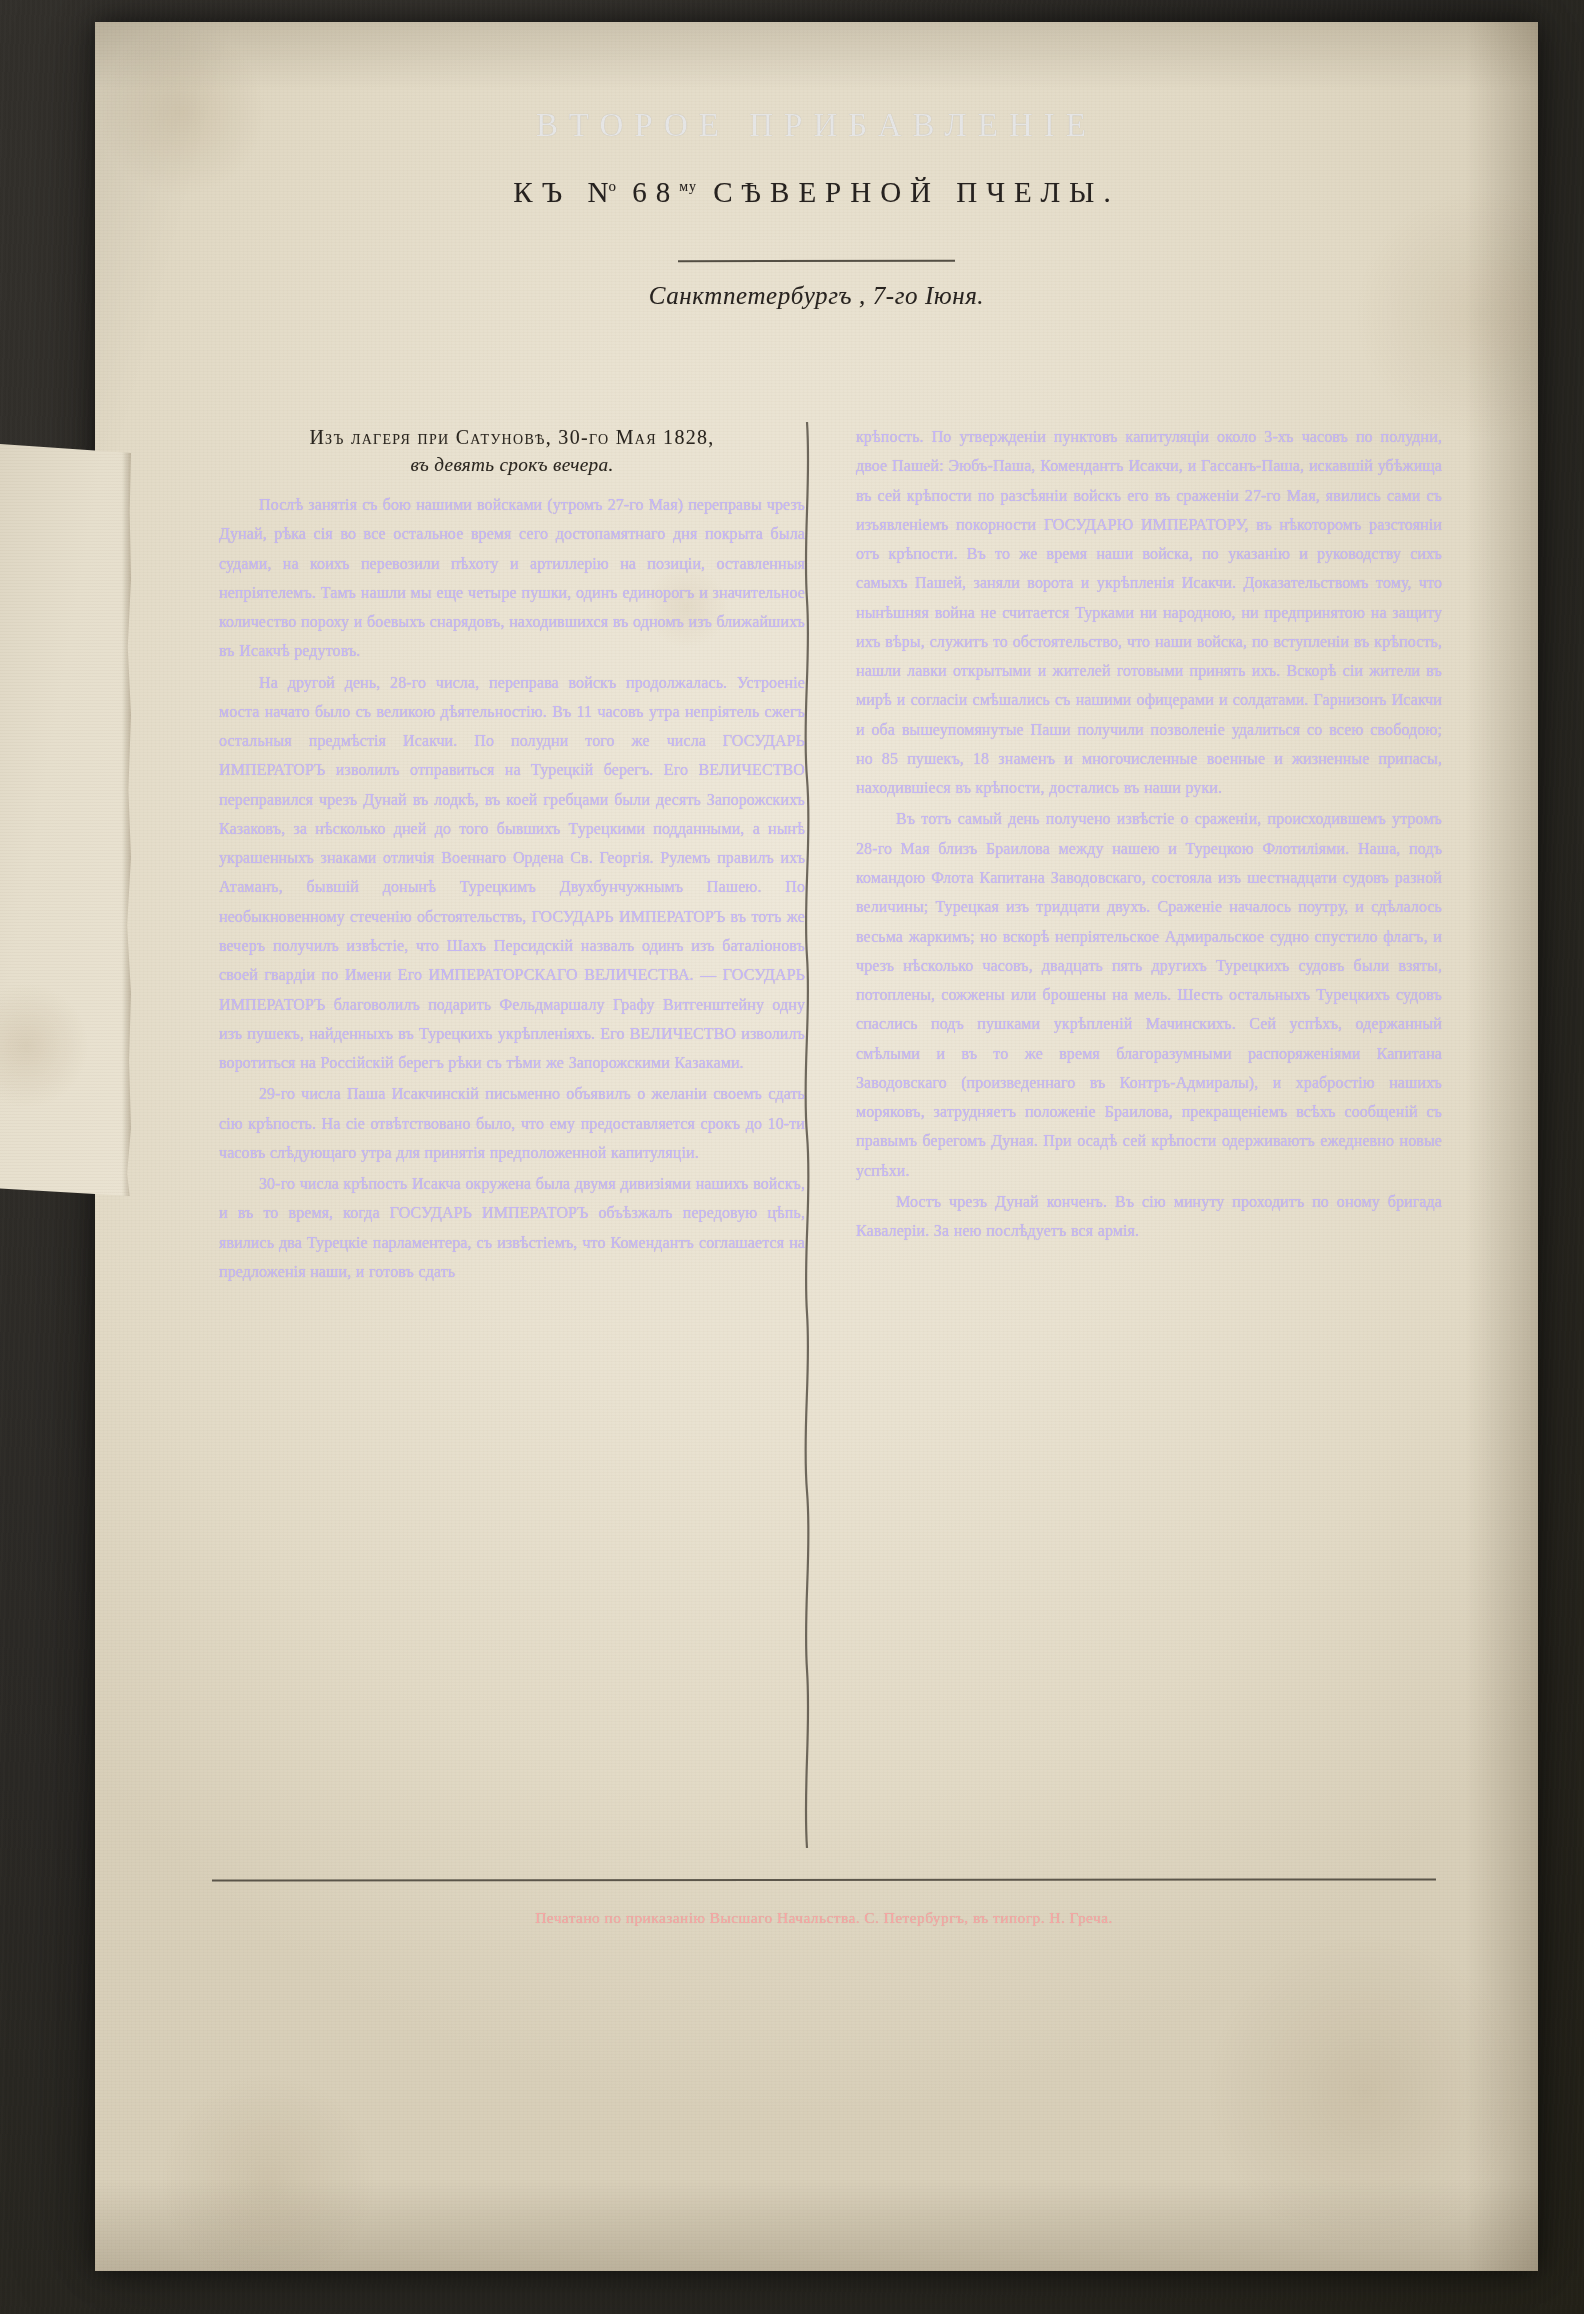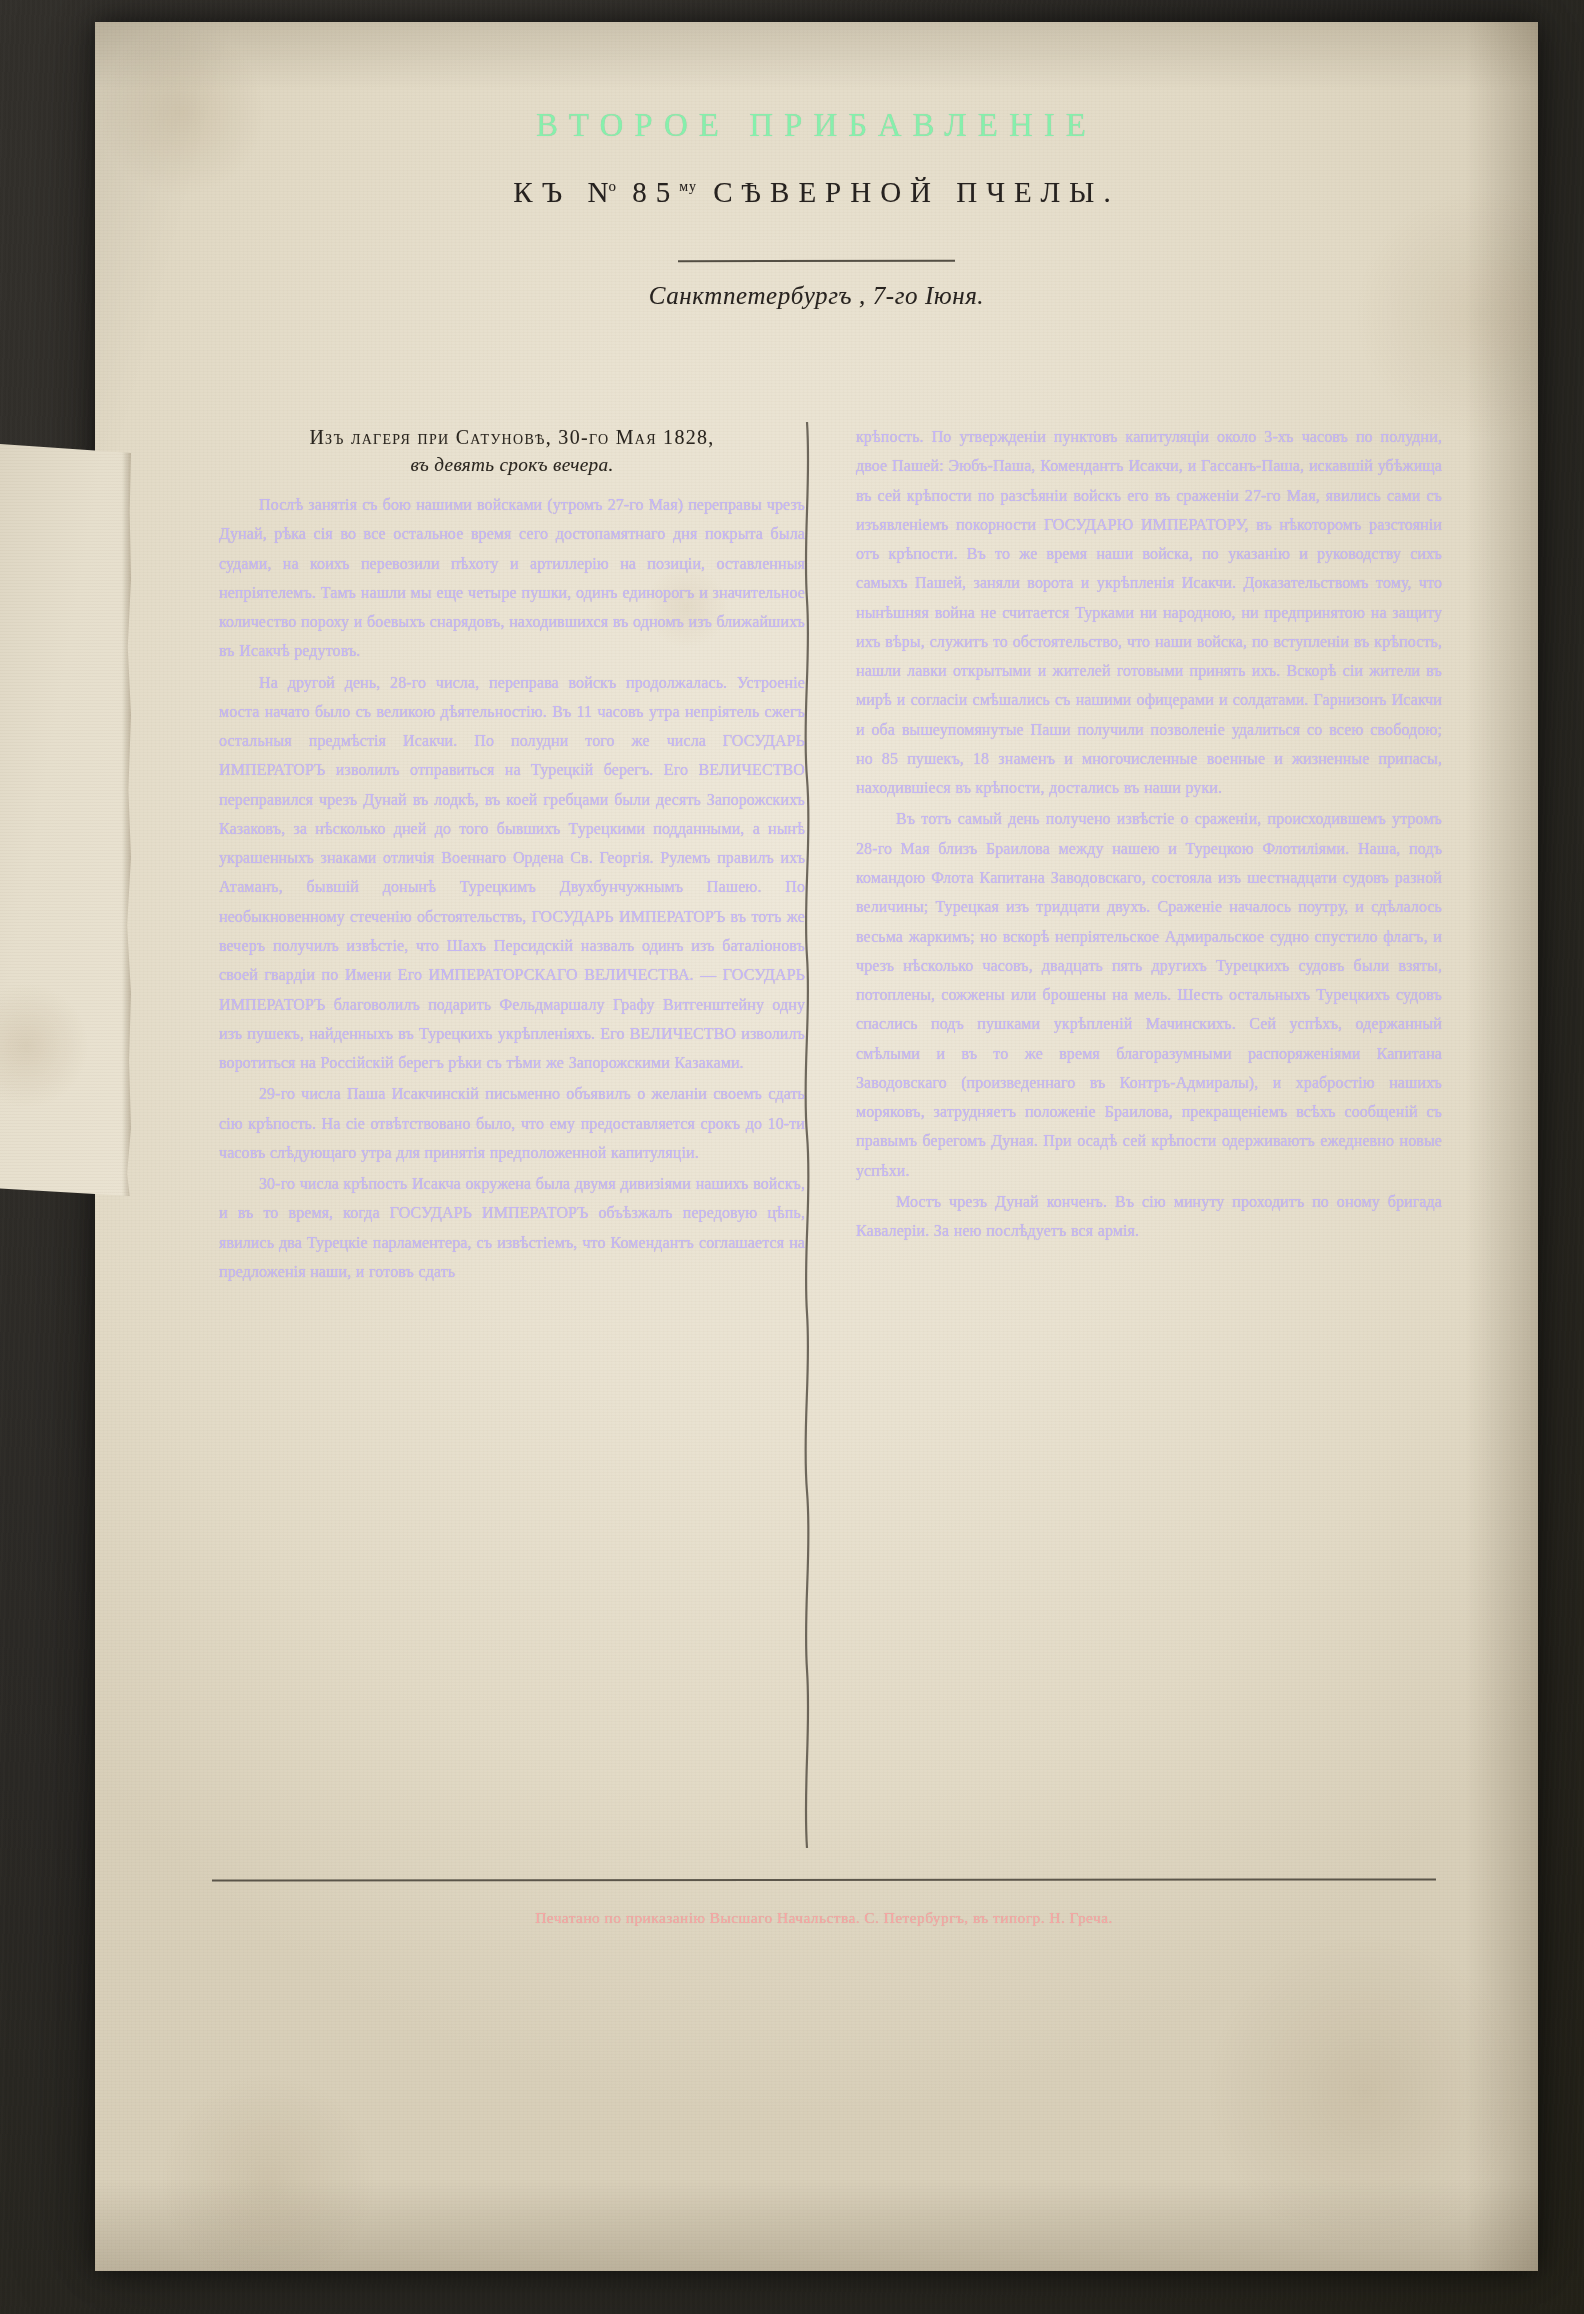--- a/index.html
+++ b/index.html
@@ -65,21 +65,21 @@
     background:linear-gradient(90deg, rgba(90,72,40,.0), rgba(90,72,40,.30));
     mix-blend-mode:multiply;}
 
   
   .content{position:absolute;left:95px;top:22px;width:1443px;height:2249px;
     color:#2a2620;}
 
   
   .masthead{text-align:center;padding-top:85px;}
   .title-main{font-size:33px;letter-spacing:11px;font-weight:400;
-    color:#86efac;white-space:nowrap;}
+    color:#e5e5e5;white-space:nowrap;}
   .title-sub{font-size:29px;letter-spacing:9px;margin-top:32px;
     color:#262220;white-space:nowrap;}
   .sup{font-size:14px;letter-spacing:1px;vertical-align:super;}
   .numero{letter-spacing:0;}
   .numero .no-sup{font-size:15px;vertical-align:super;letter-spacing:0;}
 
   .rule-top{width:277px;height:0;margin:51px auto 0 auto;
     border-top:2px solid #3a352c;opacity:.85;
     transform:rotate(-.12deg);}
 
@@ -129,21 +129,21 @@
   <div class="frag-tear"></div>
 </div>
 
 <div class="content">
 
   <div class="masthead">
     <div class="title-main">ВТОРОЕ ПРИБАВЛЕНІЕ</div>
     <div class="title-sub">
       <span>КЪ</span>
       <span class="numero">N<span class="no-sup">o</span></span>
-      <span>85</span><span class="sup">му</span>
+      <span>68</span><span class="sup">му</span>
       <span>СѢВЕРНОЙ ПЧЕЛЫ.</span>
     </div>
     <div class="rule-top"></div>
     <div class="dateline">Санктпетербургъ , 7-го Іюня.</div>
   </div>
 
   <div class="divider">
     <svg width="26" height="1426" viewBox="0 0 26 1440" fill="none" aria-hidden="true">
       <path d="M13 0 C17 60, 9 120, 13 180 C17 240, 8 300, 13 360
                C18 420, 9 480, 13 540 C17 600, 8 660, 13 720

